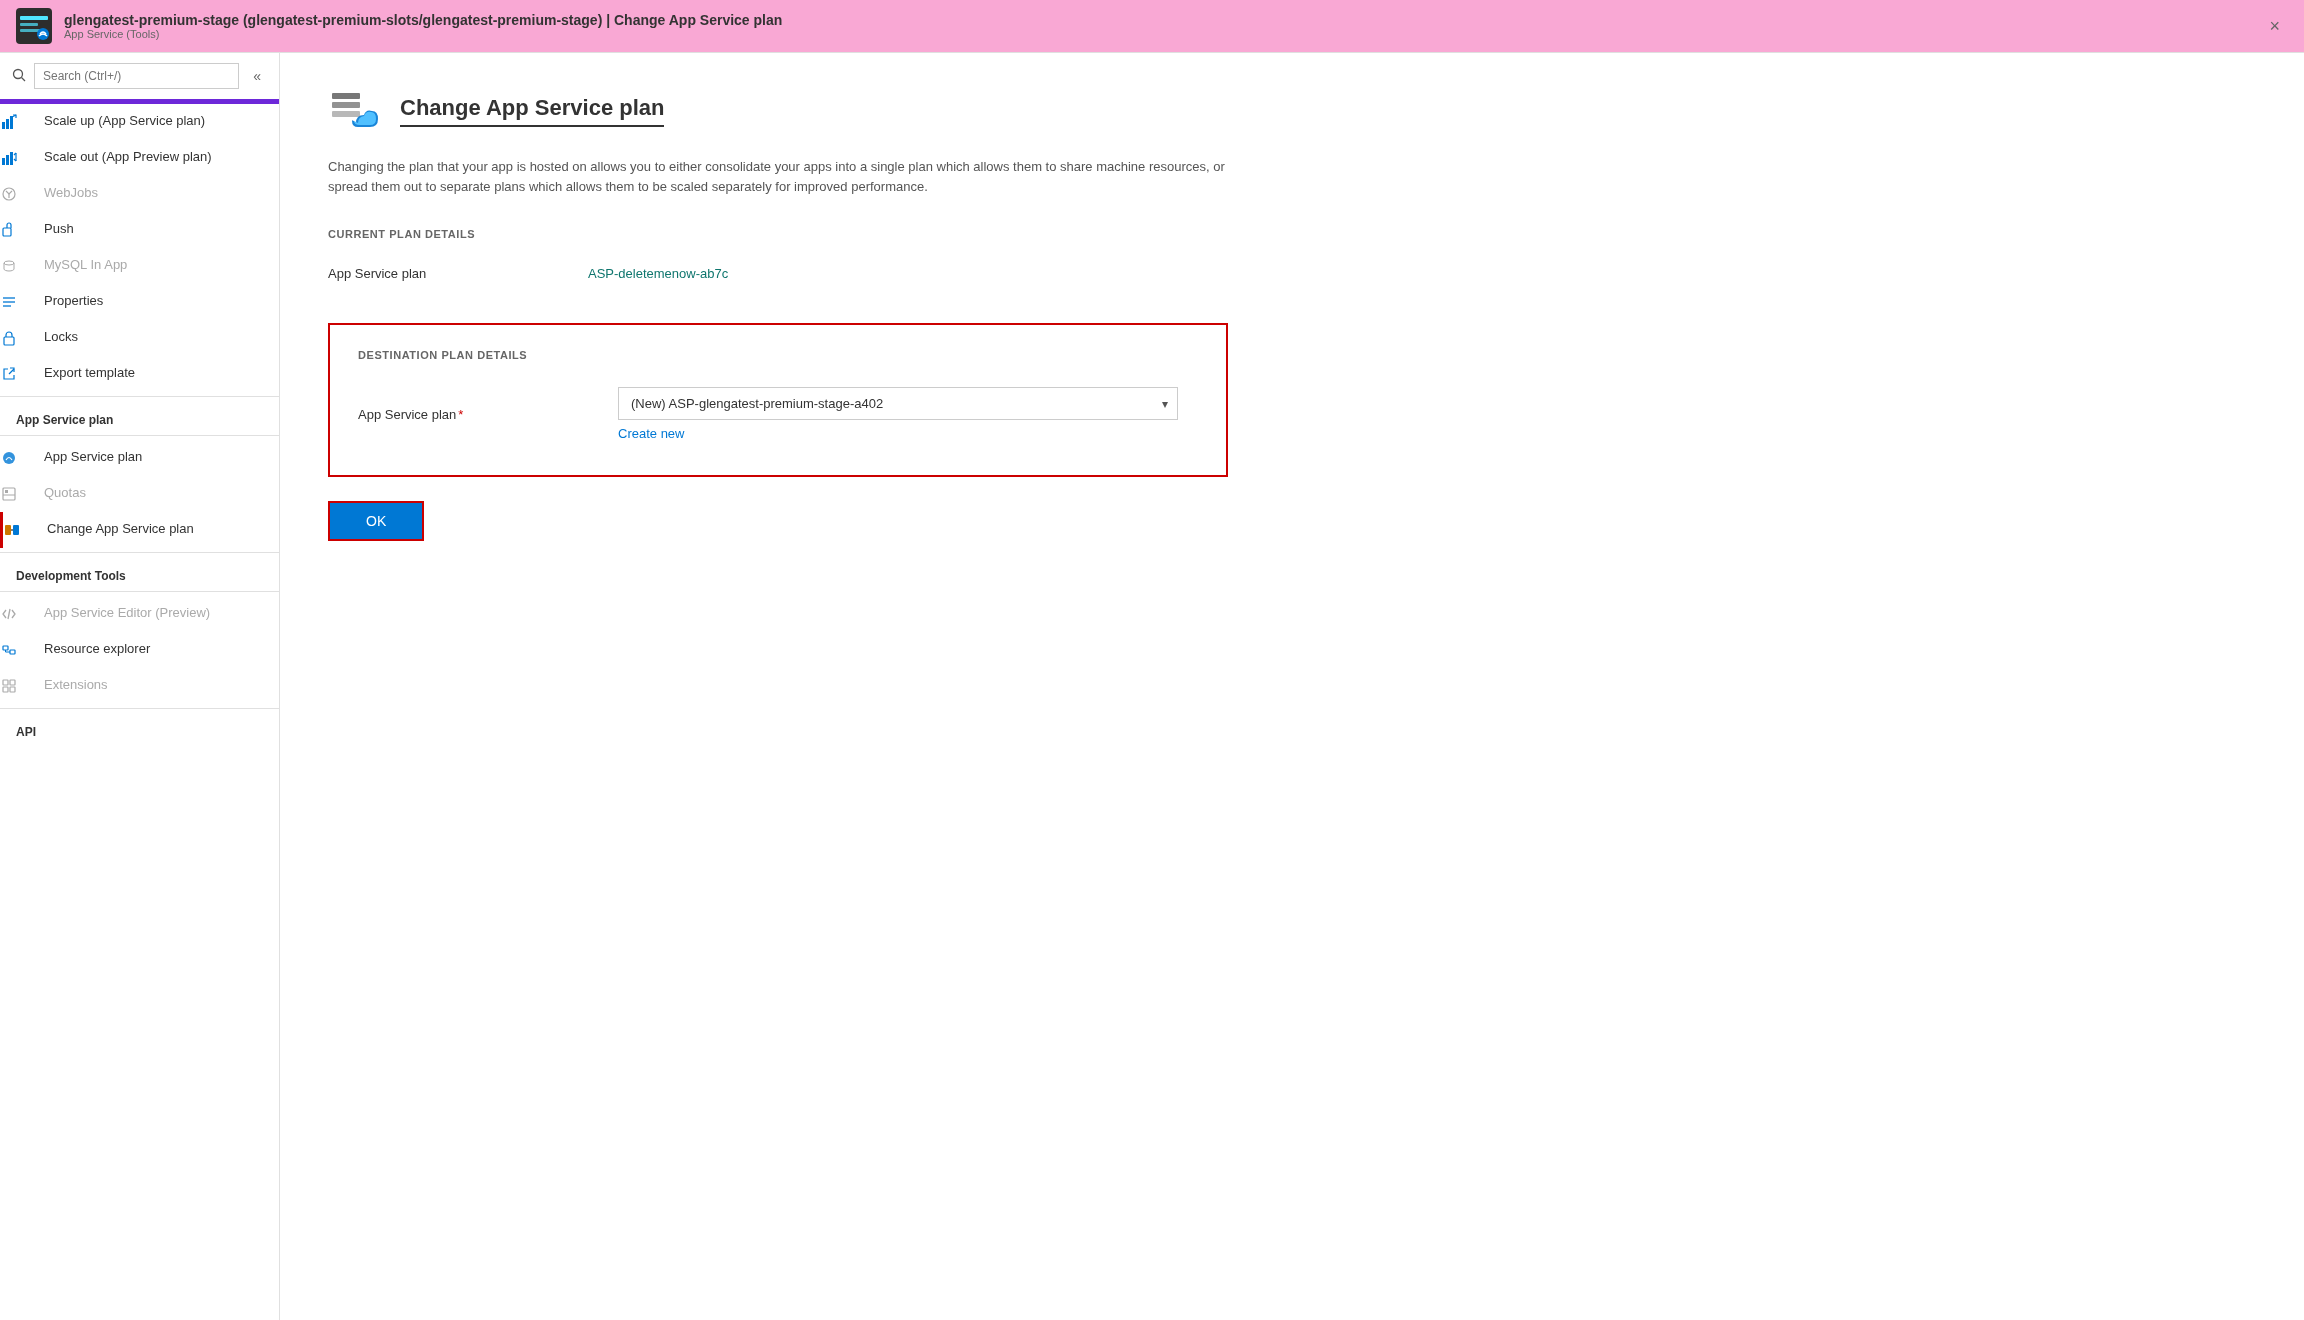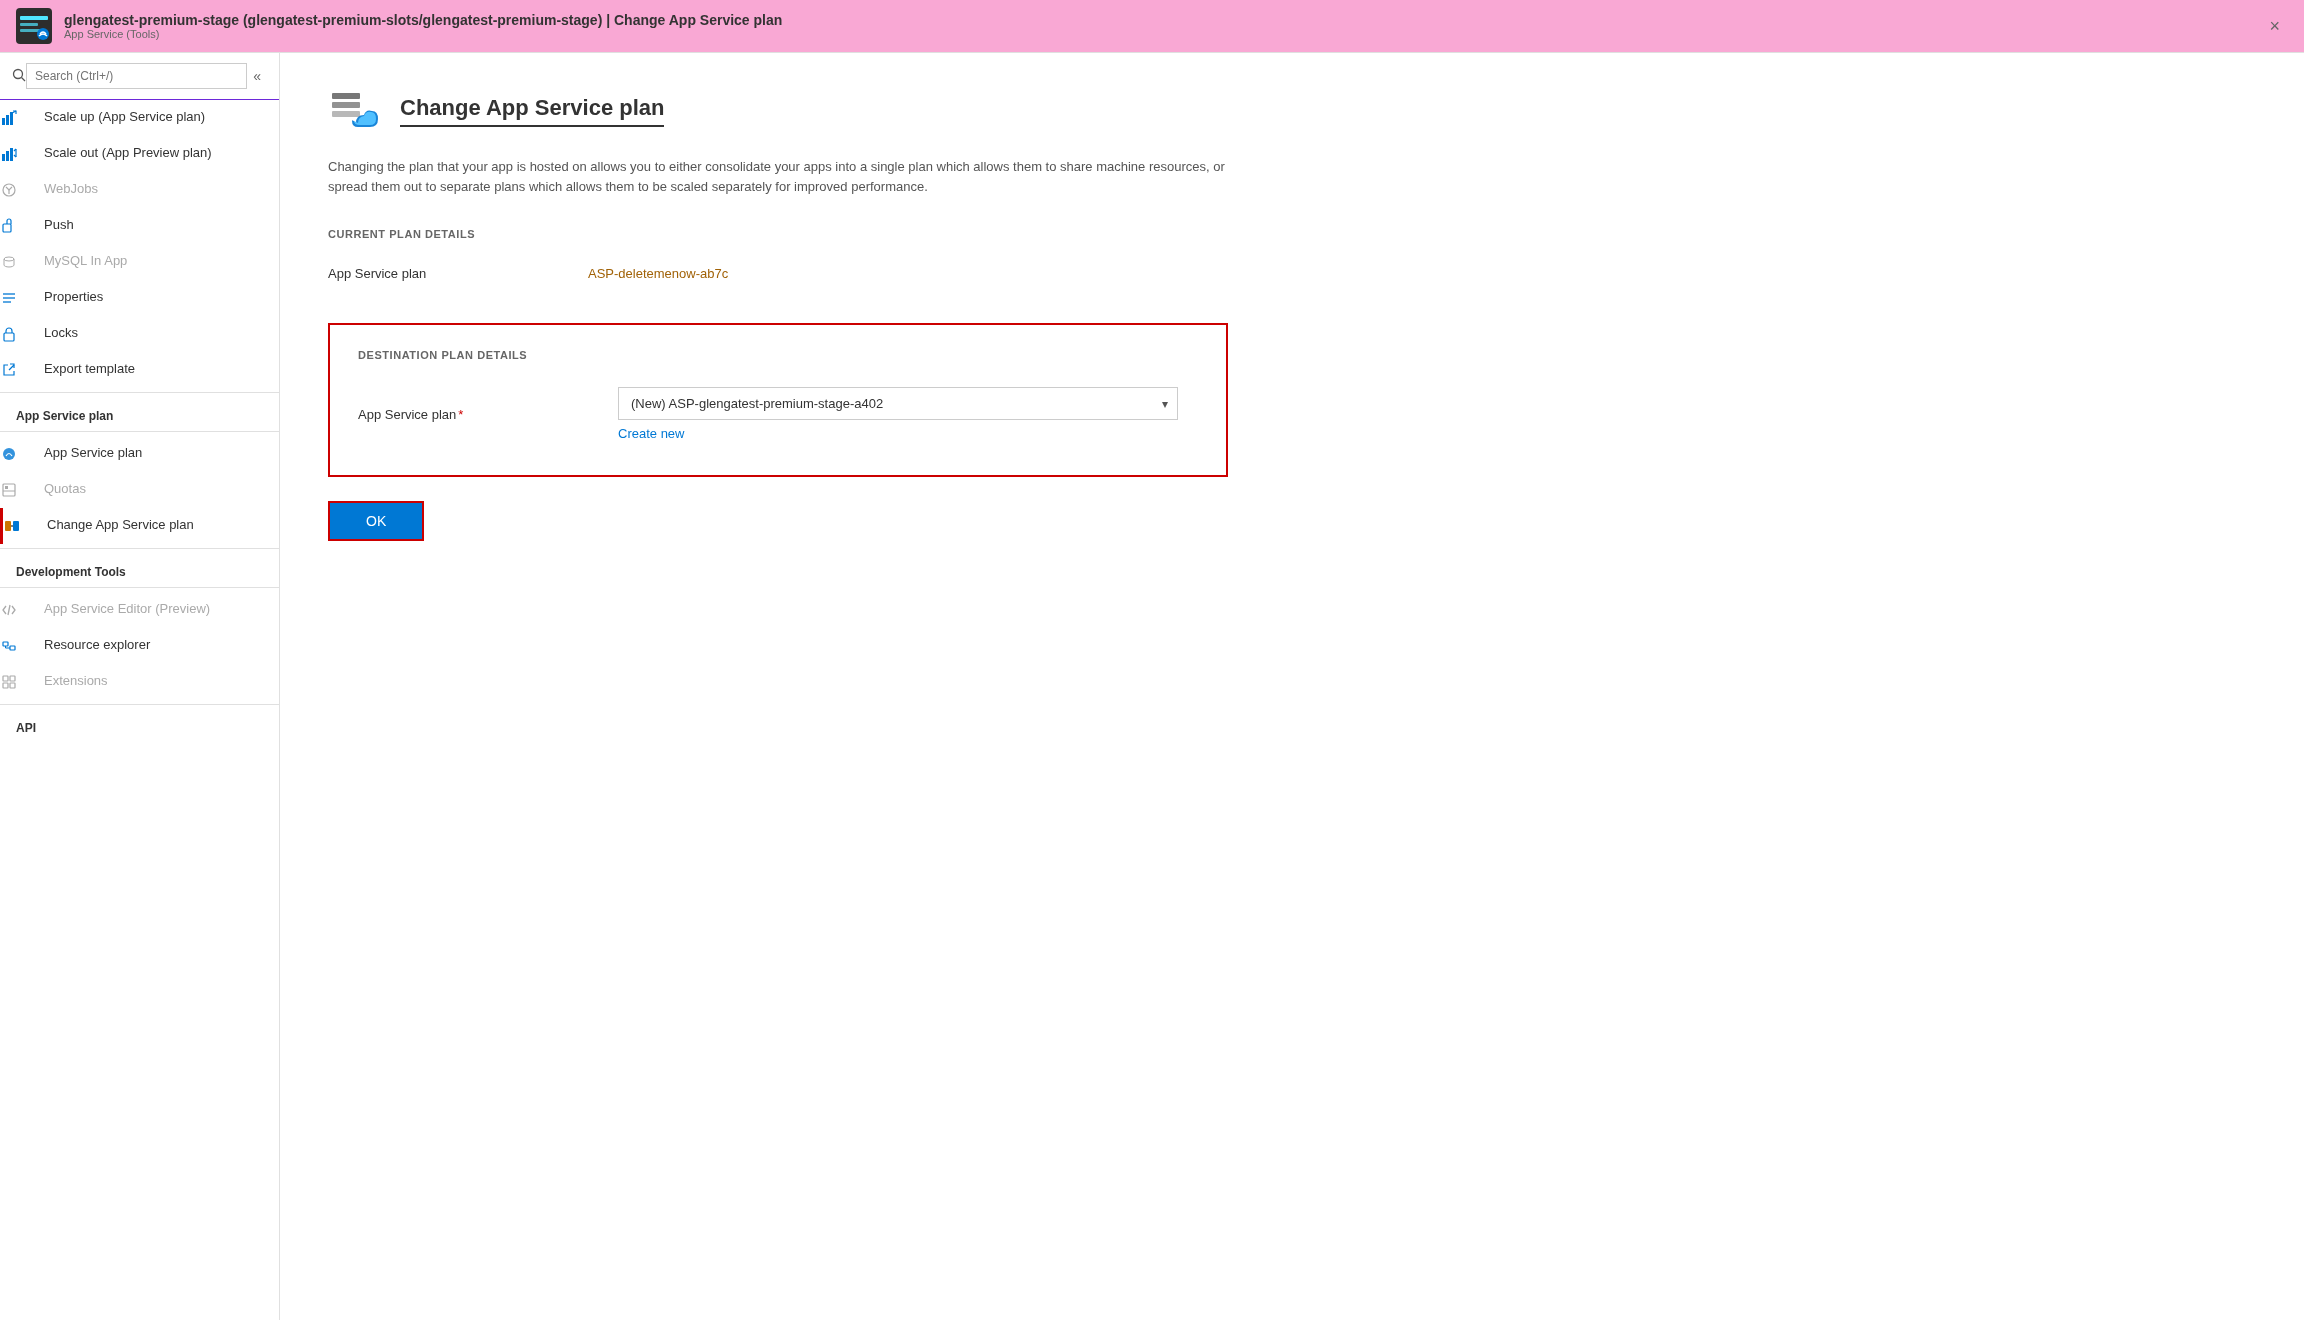--- a/index.html
+++ b/index.html
@@ -20,22 +20,22 @@
 
     
     .main-layout { display: flex; flex: 1; overflow: hidden; }
 
     
     .sidebar {
       width: 280px; min-width: 280px; border-right: 1px solid #e0e0e0;
       display: flex; flex-direction: column; overflow-y: auto; background: #fff;
     }
     .sidebar-search {
-      display: flex; align-items: center; 
-      padding: 10px 12px; border-bottom: 1px solid #6d28d9;
+      display: flex; align-items: center; gap: 8px;
+      padding: 10px 12px; border-bottom: 5px solid #6d28d9;
     }
     .sidebar-search input {
       border: 1px solid #ccc; padding: 5px 8px; font-size: 12px; flex: 1;
       outline: none; color: #555;
     }
     .collapse-btn { background: none; border: none; cursor: pointer; color: #666; font-size: 14px; padding: 2px 6px; }
 
     .sidebar-items { flex: 1; overflow-y: auto; }
     .sidebar-item {
       display: flex; gap: 26px;
@@ -55,21 +55,21 @@
     .page-title { font-size: 22px; font-weight: 600; color: #333; border-bottom: 2px solid #333; padding-bottom: 4px; }
 
     .description { color: #555; font-size: 13px; line-height: 1.5; max-width: 900px; margin-bottom: 32px; }
 
     .section-label { font-size: 11px; font-weight: 600; color: #666; text-transform: uppercase; letter-spacing: 0.05em; margin-bottom: 16px; }
 
     .details-table { margin-bottom: 32px; }
     .details-row { display: flex; align-items: center; padding: 10px 0; border-bottom: 1px solid #f0f0f0; }
     .details-row:last-child { border-bottom: none; }
     .details-key { width: 260px; color: #333; font-size: 13px; }
-    .details-value { color: #a16207; font-size: 13px; }
+    .details-value { color: #0f766e; font-size: 13px; }
     .details-value.link { color: #0078d4; cursor: pointer; }
 
     .destination-box {
       border: 2px solid #cc0000; padding: 24px 28px; margin-bottom: 24px; max-width: 900px;
     }
 
     .required-star { color: #cc0000; margin-left: 2px; }
 
     .dropdown-wrapper { position: relative; display: inline-block; min-width: 560px; }
     .dropdown-select {

